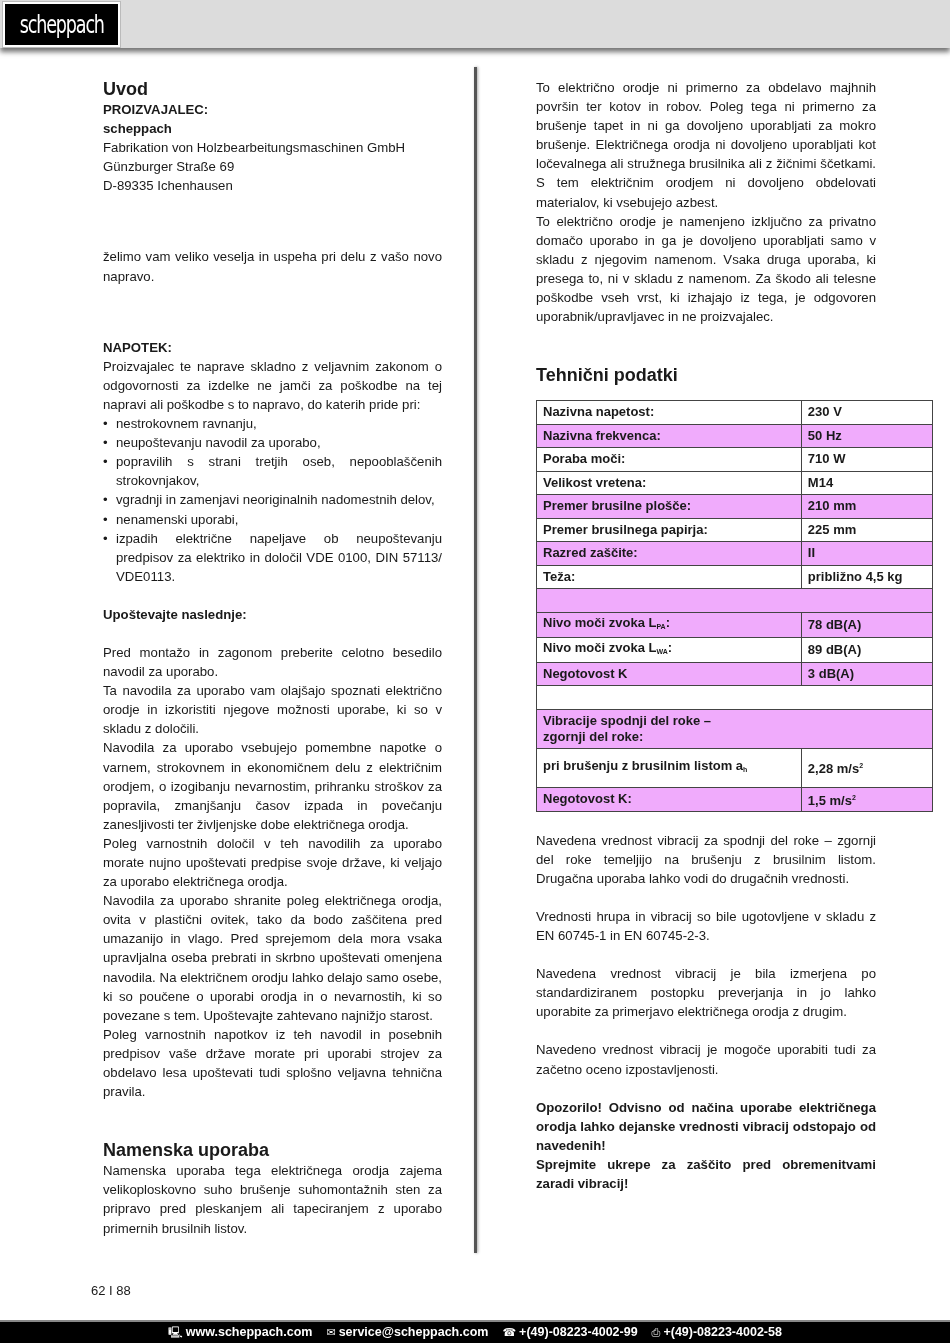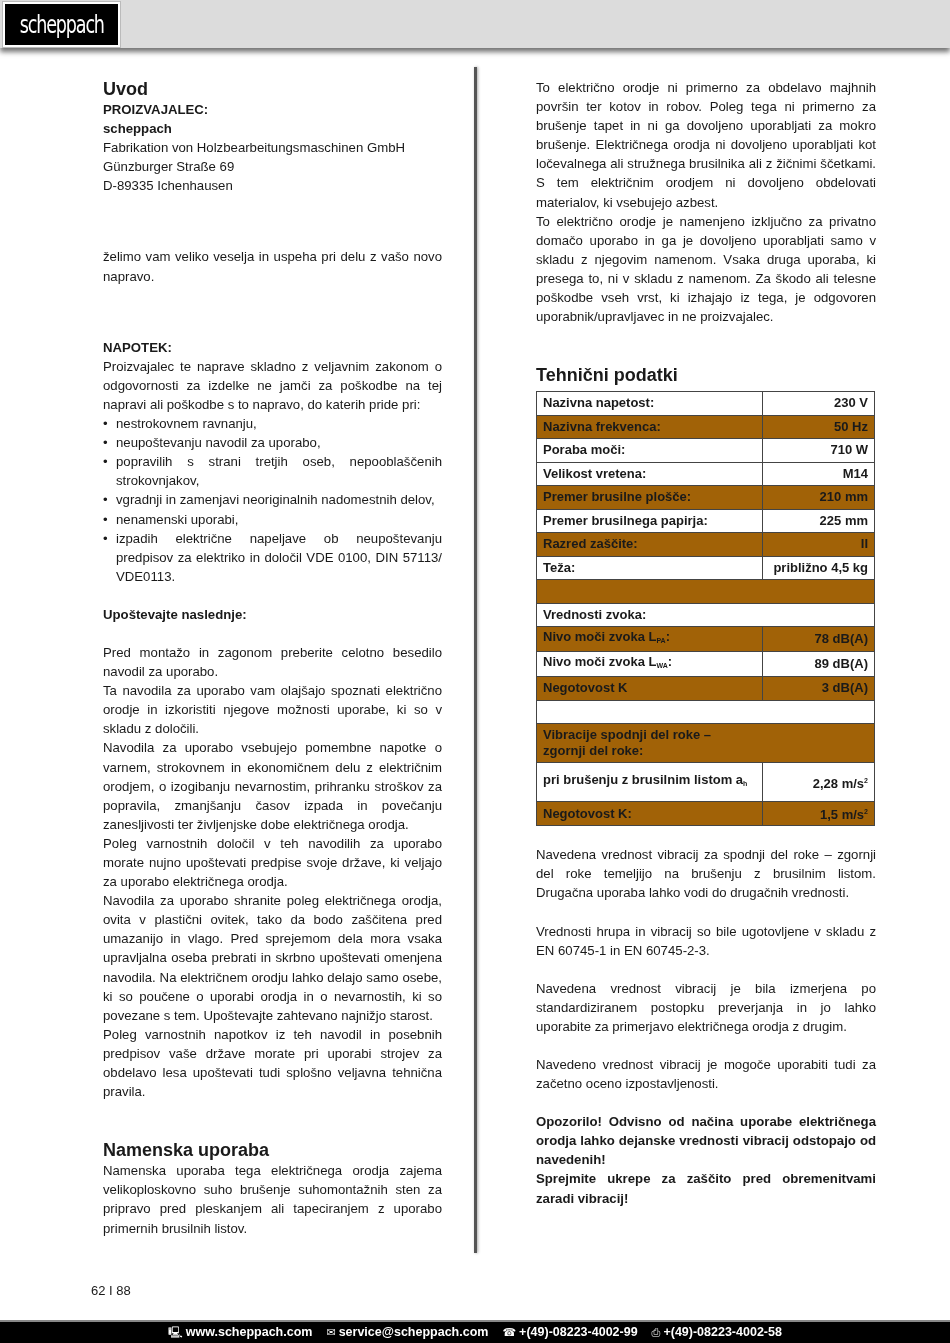--- a/index.html
+++ b/index.html
@@ -19,25 +19,25 @@
   .h1 { font-size: 18px; font-weight: bold; line-height: 22px; }
   .b { font-weight: bold; }
   .gap1 { height: 19px; }
   .gap2 { height: 38px; }
   .gap3 { height: 52px; }
 
   ul.bullets { list-style: none; }
   ul.bullets li { position: relative; padding-left: 13px; text-align: justify; }
   ul.bullets li::before { content: "•"; position: absolute; left: 0; top: 0; }
 
-  table.spec { width: 339px; border-collapse: collapse; margin-top: 5px; font-weight: bold; font-size: 13px; border-radius: 15px; }
+  table.spec { width: 397px; border-collapse: collapse; margin-top: 14px; font-weight: bold; font-size: 13px; border-radius: 15px; }
   table.spec td { border: 1.5px solid #444; padding: 2px 6px; line-height: 16px; vertical-align: middle; }
   table.spec tr { height: 23.5px; }
-  table.spec tr.alt td { background: #a16207; }
-  table.spec td.v { text-align: right; white-space: nowrap; }
+  table.spec tr.alt td { background: #f0abfc; }
+  table.spec td.v { white-space: nowrap; }
   table.spec tr.tall { height: 39px; }
   sub { font-size: 7px; vertical-align: -2px; }
   sup { font-size: 7px; vertical-align: 5px; }
 
   .pagenum { position: absolute; left: 91px; top: 1281px; font-size: 13px; text-align: center; }
 
   .footer { position: absolute; left: 0; top: 1320px; width: 950px; height: 23px; background: #000; border-top: 2px solid #888; color: #fff; font-size: 12.5px; font-weight: bold; display: flex; align-items: center; justify-content: center; gap: 14px; }
   .footer .item { display: flex; align-items: center; gap: 3px; }
   .footer .ico { font-weight: normal; font-size: 11px; }
 </style>
@@ -121,23 +121,20 @@
           <td>Razred zaščite:</td>
           <td class="v">II</td>
         </tr>
     <tr>
           <td>Teža:</td>
           <td class="v">približno 4,5 kg</td>
         </tr>
     <tr class="alt">
           <td colspan="2"></td>
         </tr>
-    <tr>
-          <td colspan="2">Vrednosti zvoka:</td>
-        </tr>
     <tr class="alt">
       <td><span>Nivo moči zvoka L</span><sub>PA</sub>:</td>
       <td class="v">78 dB(A)</td>
     </tr>
     <tr>
       <td><span>Nivo moči zvoka L</span><sub>WA</sub>:</td>
       <td class="v">89 dB(A)</td>
     </tr>
     <tr class="alt">
           <td>Negotovost K</td>

